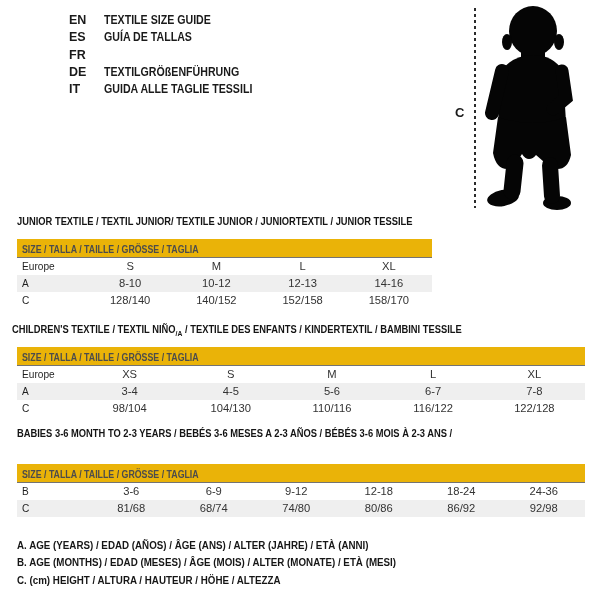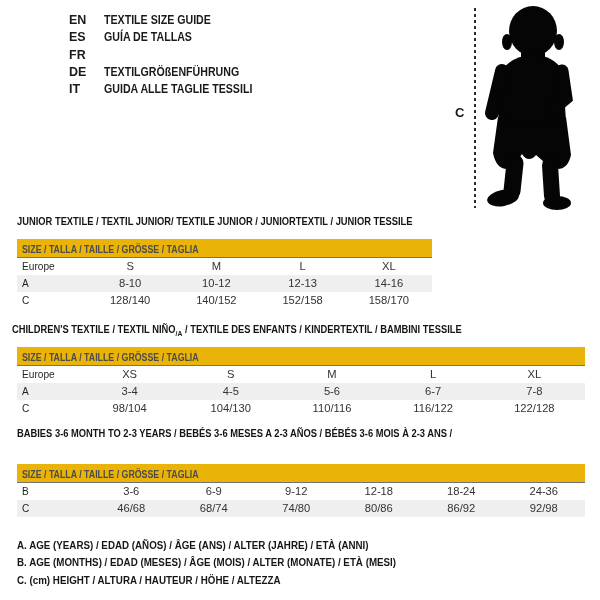--- a/index.html
+++ b/index.html
@@ -206,21 +206,21 @@
       <td class="rowlabel"><span class="cond">B</span></td>
       <td>3-6</td>
       <td>6-9</td>
       <td>9-12</td>
       <td>12-18</td>
       <td>18-24</td>
       <td>24-36</td>
     </tr>
     <tr class="alt">
       <td class="rowlabel"><span class="cond">C</span></td>
-      <td>46/68</td>
+      <td>81/68</td>
       <td>68/74</td>
       <td>74/80</td>
       <td>80/86</td>
       <td>86/92</td>
       <td>92/98</td>
     </tr>
   </tbody>
 </table>
 
 <div class="abs legend" style="left:17px; top:537px;">

